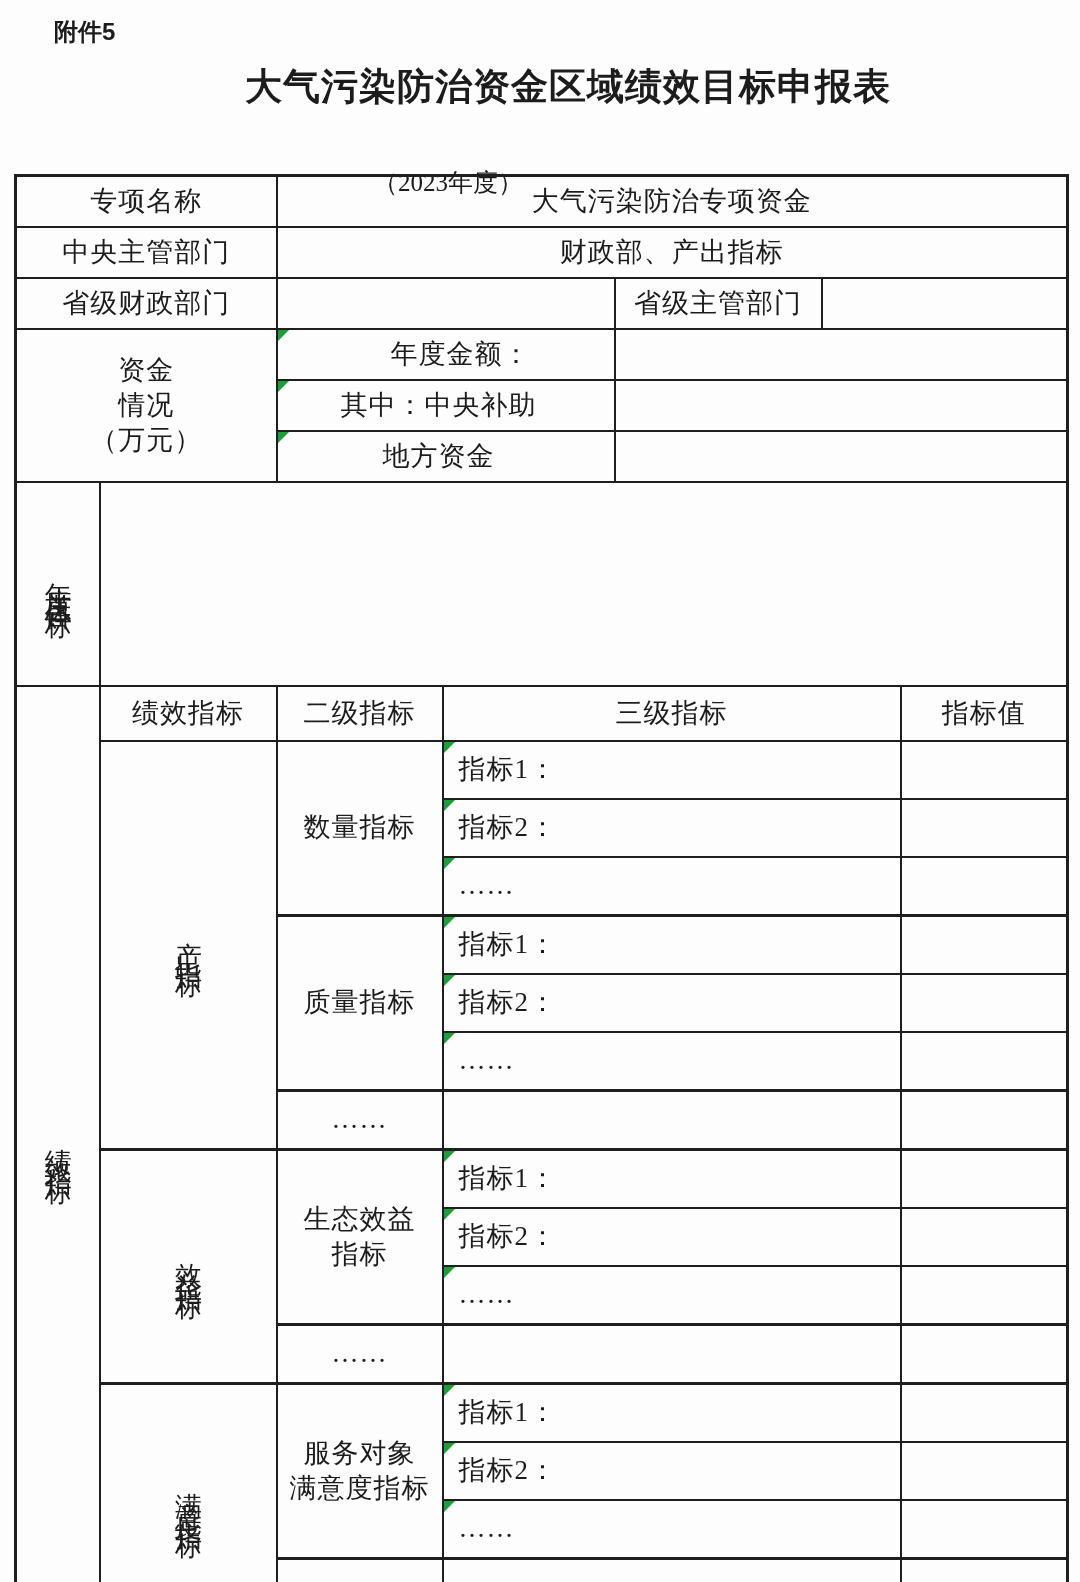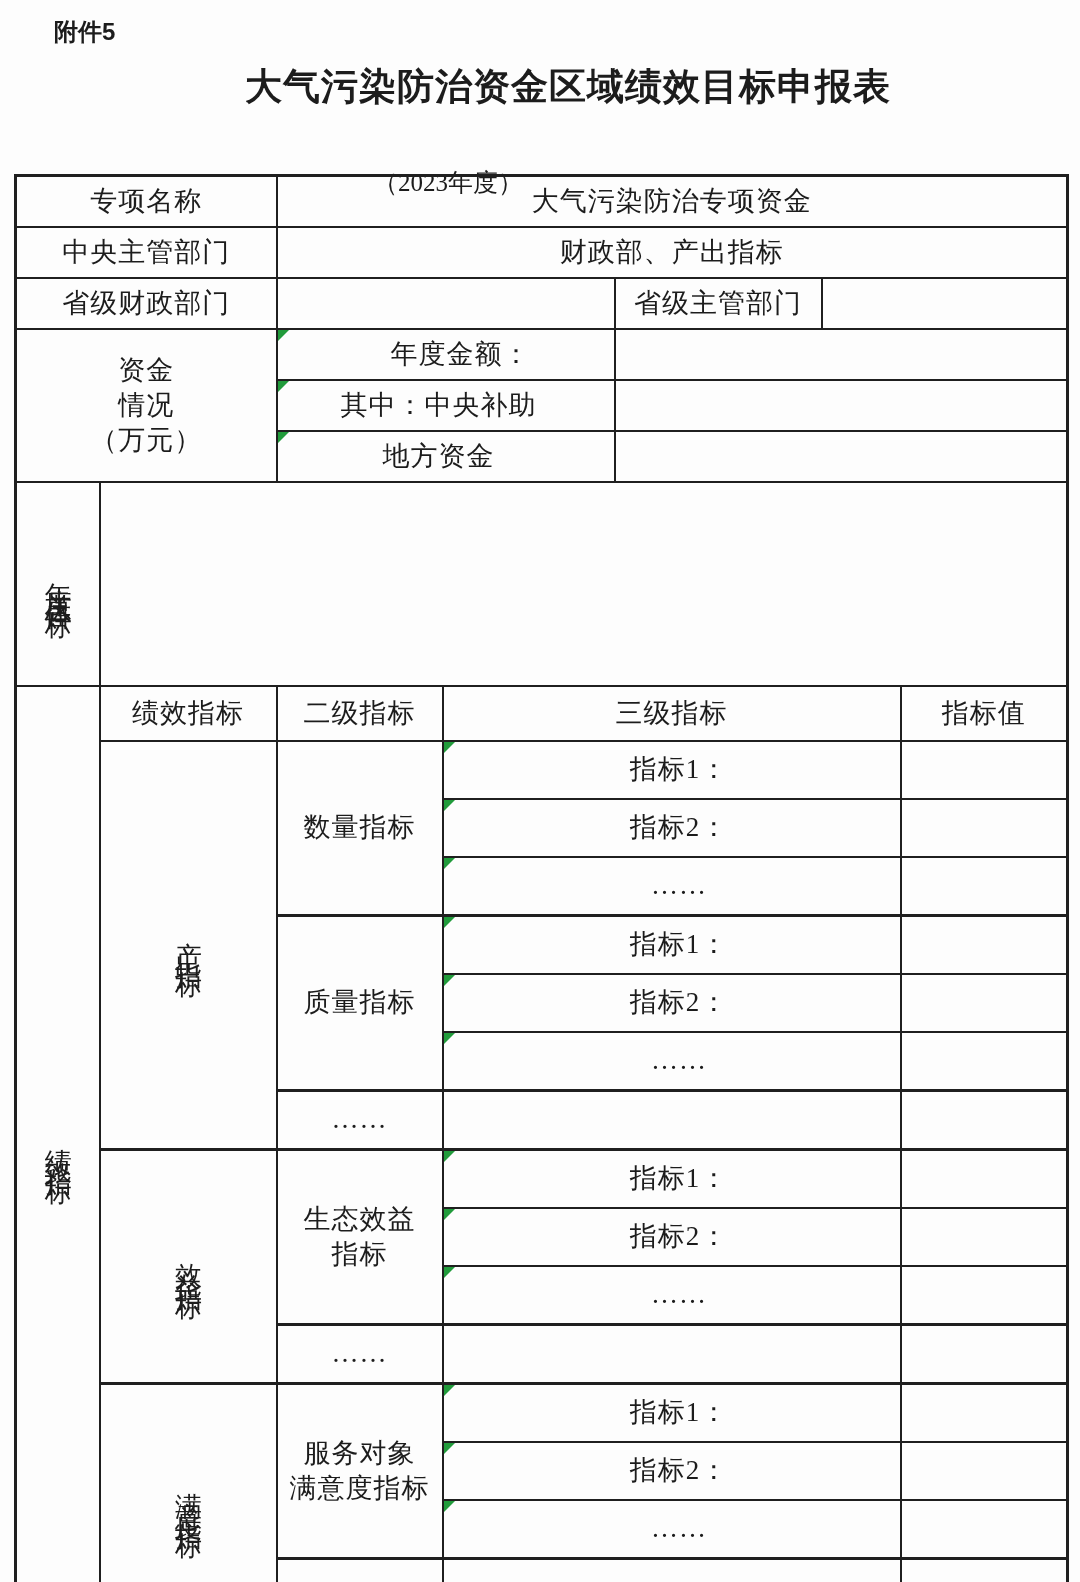--- a/index.html
+++ b/index.html
@@ -35,21 +35,21 @@
     font-size:27px; letter-spacing:1px;
     padding:0; overflow:hidden;
     position:relative;
     line-height:1.3;
   }
   tr.rh  td { height:49px;text-align:center; }
   tr.rgoal td { height:202px; }
   tr.rhdr td { height:53px; }
   tr.rind td { height:56px; }
   tr.thick td { border-top-width:3px; }
-  td.l3 { text-align:center; padding-left:15px; }
+  td.l3 { text-align:left; padding-left:15px; }
   td.amt { text-align:left; padding-left:30px; }
   td.rgt { text-align:right; padding-right:14px; }
   .ml { white-space:pre-line;margin-top:11px; }
   .vt {
     display:inline-block;
     writing-mode:vertical-rl;
     text-orientation:upright;
     letter-spacing:10px;
     line-height:1;
   }

